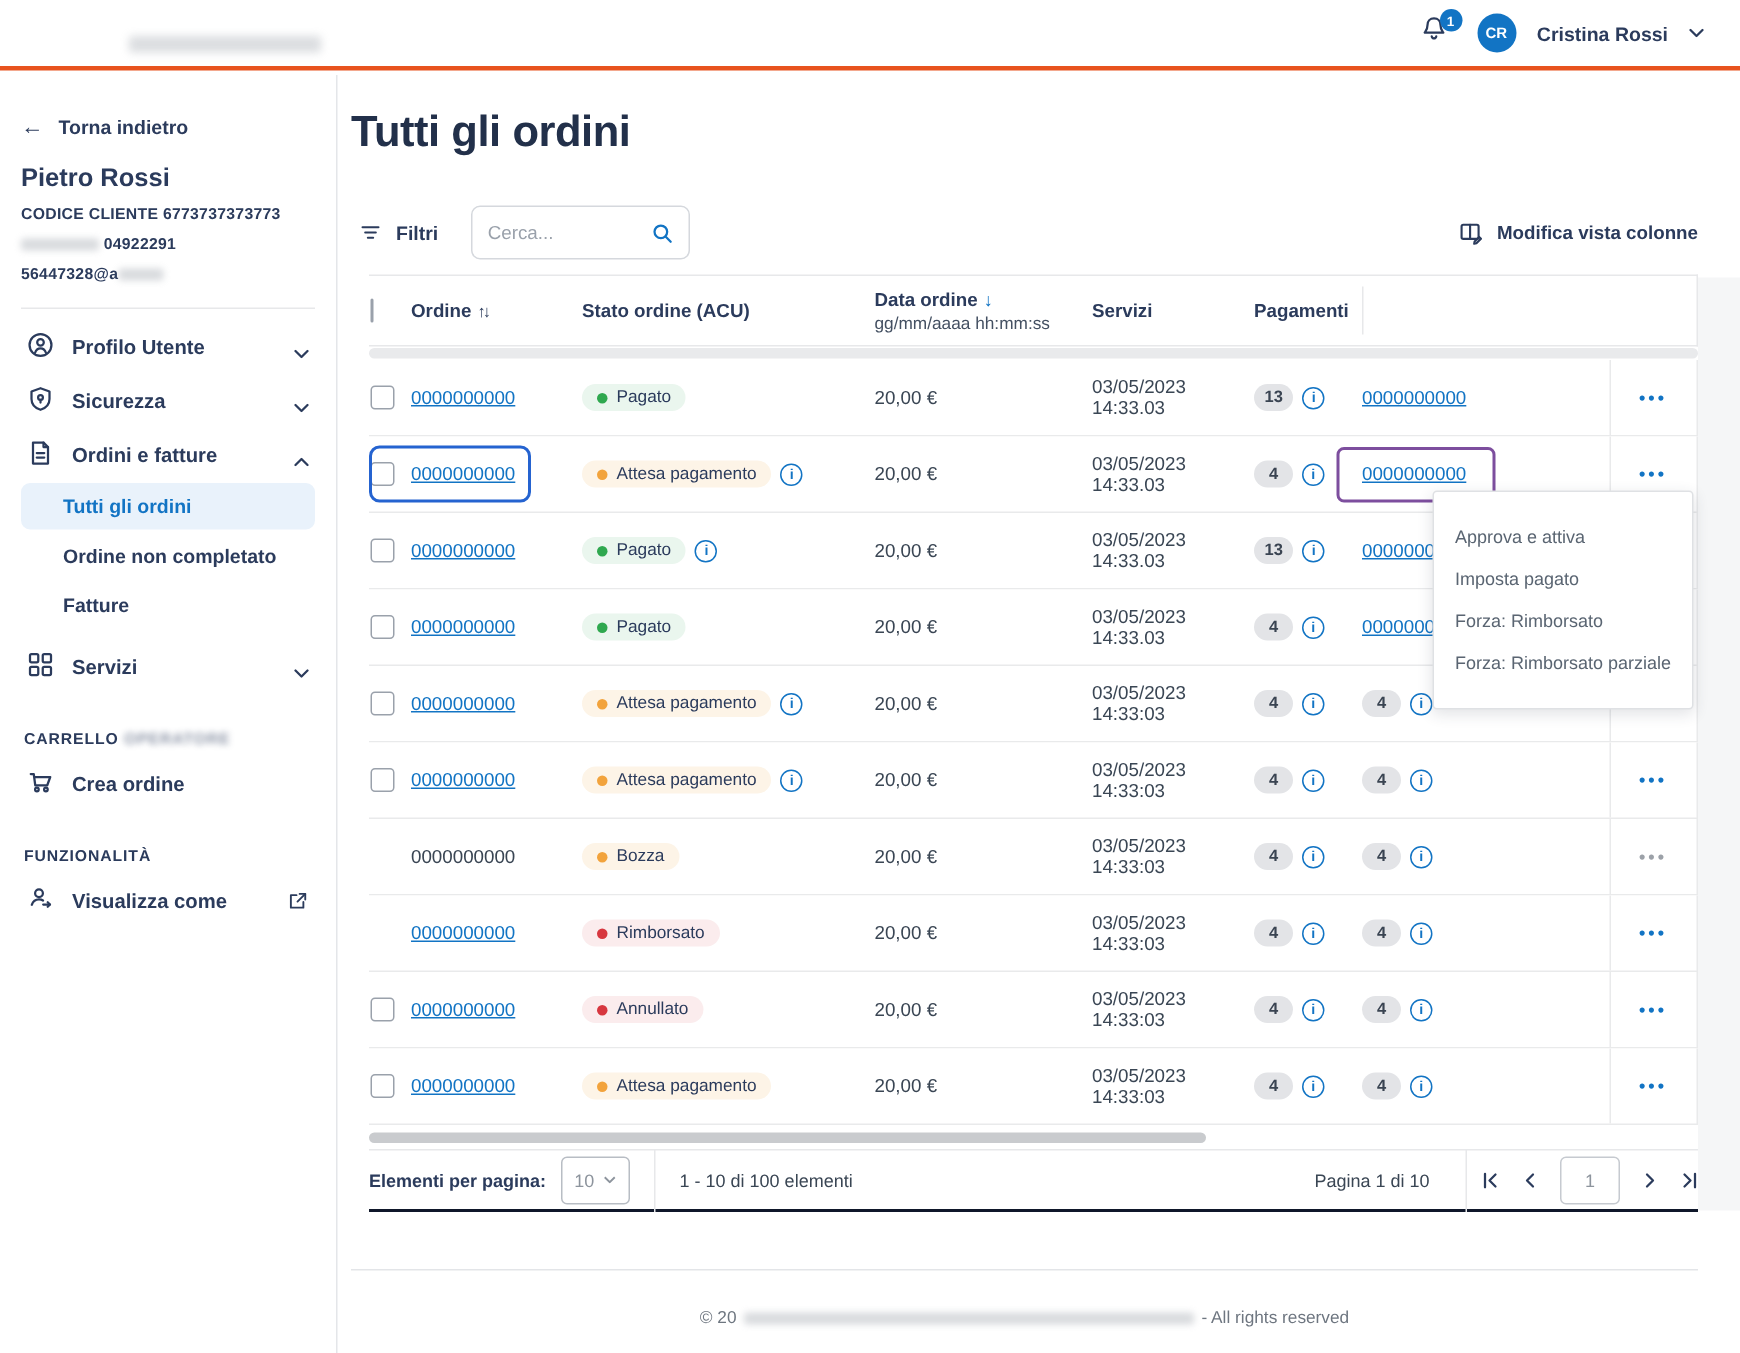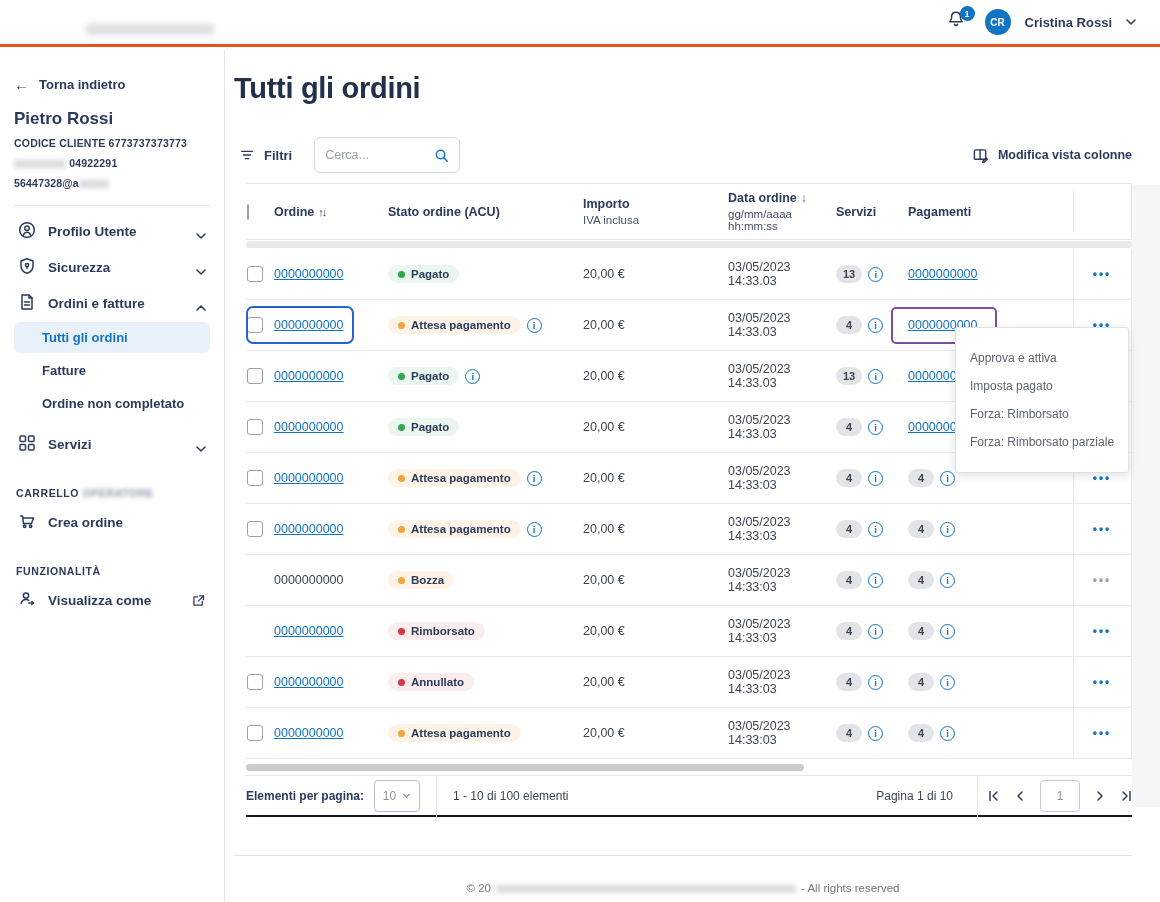--- a/index.html
+++ b/index.html
@@ -53,21 +53,21 @@
   .th { font-size:12.5px; font-weight:700; color:#2B3B5C; }
   .th .sub { display:block; font-size:11.5px; font-weight:400; color:#445062; margin-top:3px; }
   .sort-dark { font-size:11px; margin-left:4px; letter-spacing:-2px; }
   .sort-blue { color:#1274C4; font-size:12px; margin-left:4px; }
   .gray-strip { height:7px; background:#E9EAEC; border-radius:4px; margin:1px 0; }
   .trow { height:51px; border-bottom:1px solid #E9EAEB; border-right:1px solid #E9EAEB; position:relative; background:#fff; }
   .cell { font-size:12.5px; color:#3A4654; display:flex; align-items:center; gap:6px; }
   .checkbox { width:16px; height:16px; border:1.5px solid #9AA1AB; border-radius:3px; background:#fff; margin-left:1px; cursor:pointer; }
   .tlink { color:#1274C4; text-decoration:underline; font-size:12.5px; cursor:pointer; }
   .plain { color:#3A4654; }
-  .pill { display:inline-flex; align-items:center; gap:6px; font-size:11.5px; font-weight:700; color:#2B3B5C; border-radius:11px; padding:3px 10px; white-space:nowrap; }
+  .pill { display:inline-flex; align-items:center; gap:6px; font-size:11.5px; font-weight:400; color:#2B3B5C; border-radius:11px; padding:3px 10px; white-space:nowrap; }
   .pill .dot { width:7px; height:7px; border-radius:50%; }
   .pill-green { background:#EAF6EE; } .pill-green .dot { background:#2FA84F; }
   .pill-orange { background:#FDF4E7; } .pill-orange .dot { background:#F2A33C; }
   .pill-red { background:#FBECED; } .pill-red .dot { background:#D7373F; }
   .info-icon { width:15px; height:15px; border:1.2px solid #1274C4; border-radius:50%; color:#1274C4; font-size:9.5px; font-weight:700; display:inline-flex; align-items:center; justify-content:center; cursor:pointer; flex:0 0 15px; }
   .count-badge { min-width:26px; height:18px; background:#E3E4E7; border-radius:10px; font-size:11px; font-weight:700; color:#3A4452; display:inline-flex; align-items:center; justify-content:center; padding:0 7px; }
   .c-actions { justify-content:center; border-left:1px solid #E9EAEB; height:100%; }
   .th-actions { border-left:1px solid #E7E8EA; height:100%; }
   .dots { color:#1274C4; font-size:12px; font-weight:700; letter-spacing:2px; cursor:pointer; }
   .dots-disabled { color:#9CA1A8; }
@@ -163,22 +163,22 @@
         <line x1="6.5" y1="9" x2="11.5" y2="9"></line>
         <line x1="6.5" y1="12" x2="11.5" y2="12"></line>
     </svg>
     <span class="grow">Ordini e fatture</span>
     <svg class="stroke chev" viewBox="0 0 10 6">
         <polyline points="1,5 5,1 9,5"></polyline>
       </svg>
   </div>
 
   <a class="side-sub active">Tutti gli ordini</a>
+  <a class="side-sub">Ordine non completato</a>
   <a class="side-sub">Fatture</a>
-  <a class="side-sub">Ordine non completato</a>
 
   <div class="side-item" style="margin-top:6px;">
     <svg class="stroke icon18" viewBox="0 0 18 18">
       <rect x="2" y="2" width="5.5" height="5.5" rx="1"></rect>
         <rect x="10.5" y="2" width="5.5" height="5.5" rx="1"></rect>
       <rect x="2" y="10.5" width="5.5" height="5.5" rx="1"></rect>
         <rect x="10.5" y="10.5" width="5.5" height="5.5" rx="1"></rect>
     </svg>
     <span class="grow">Servizi</span>
     <svg class="stroke chev" viewBox="0 0 10 6">
@@ -243,21 +243,20 @@
       </svg>
       <span>Modifica vista colonne</span>
     </span>
   </div>
 
   <div class="table-wrap">
     <div class="thead">
       <div class="th"><span class="checkbox"></span></div>
       <div class="th"><span>Ordine</span><span class="sort-dark">↑↓</span></div>
       <div class="th">Stato ordine (ACU)</div>
-      <div class="th"><span>Importo</span><span class="sub">IVA inclusa</span></div>
       <div class="th"><span>Data ordine</span><span class="sort-blue">↓</span><span class="sub">gg/mm/aaaa hh:mm:ss</span></div>
       <div class="th">Servizi</div>
       <div class="th">Pagamenti</div>
       <div class="th th-actions"></div>
     </div>
 
     <div class="gray-strip"></div>
 
     <div id="tbody">
         <div class="trow">

